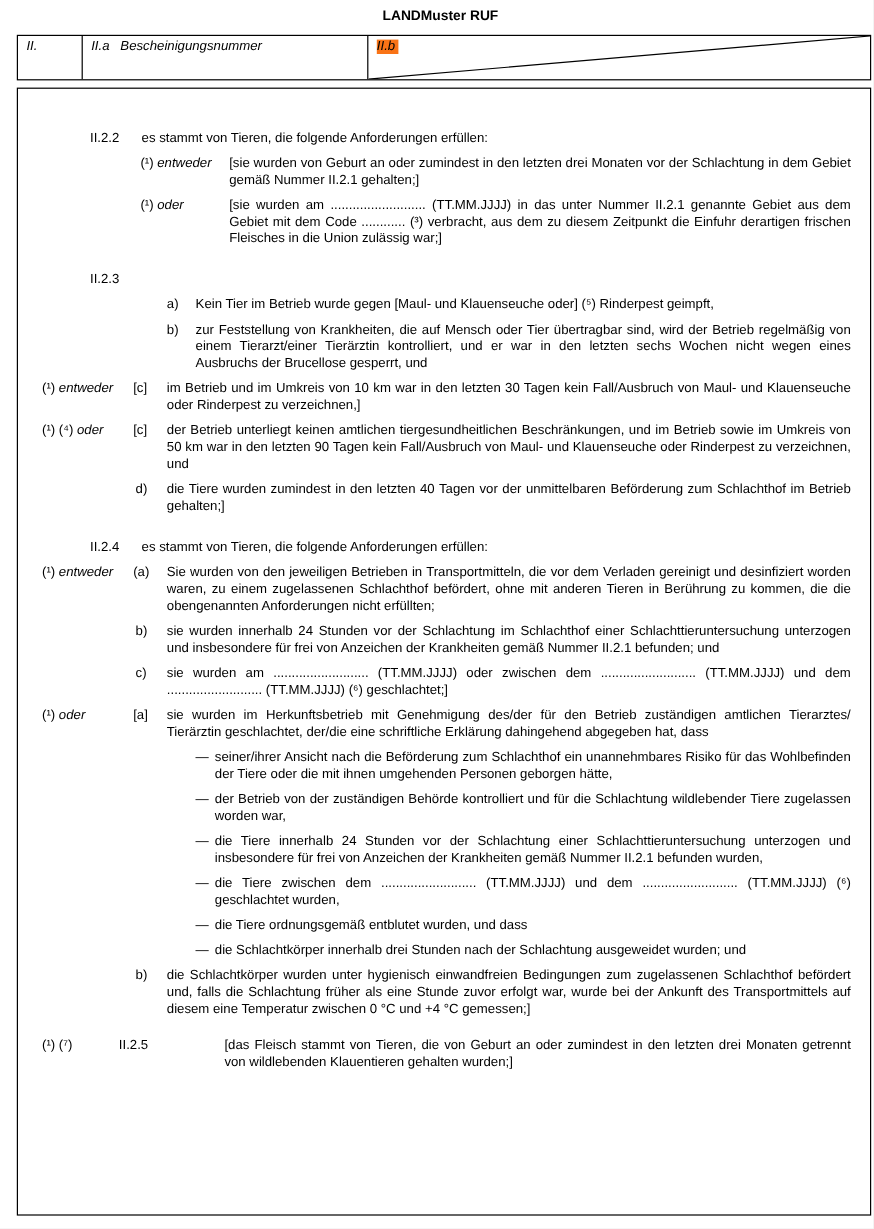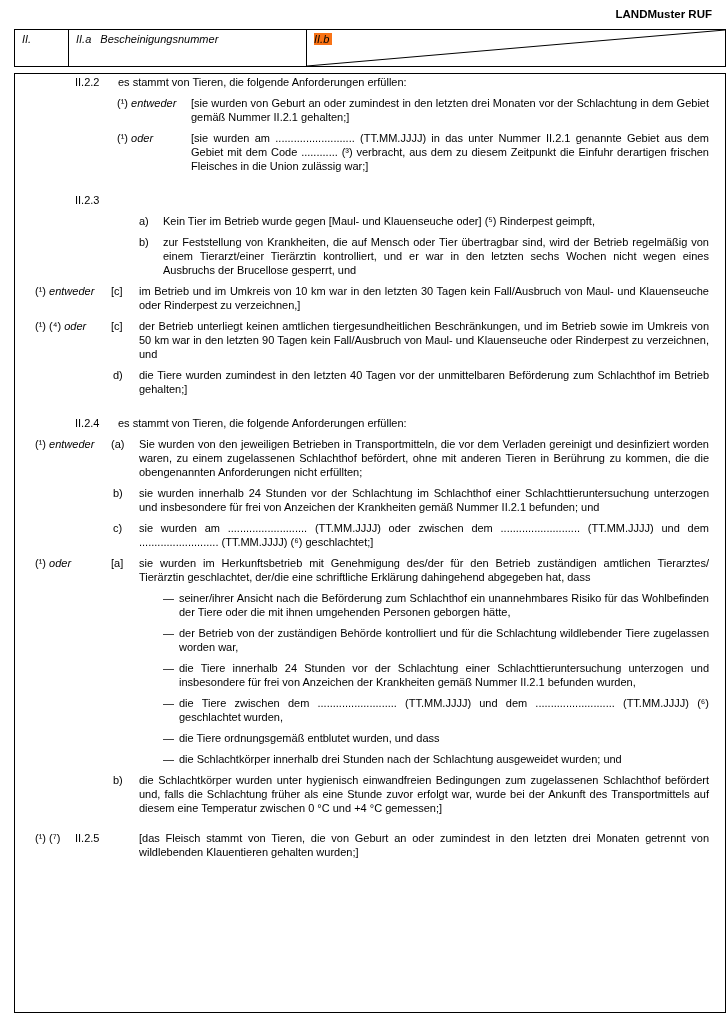--- a/index.html
+++ b/index.html
@@ -3,21 +3,21 @@
 <meta charset="utf-8">
 <style>
   html,body{margin:0;padding:0;background:#e8e8e8;}
   .page{
     position:relative;width:728px;height:1024px;margin:0 auto;
     background:#ffffff;color:#000;overflow:hidden;
     font-family:"Liberation Sans","DejaVu Sans",sans-serif;
     font-size:11px;line-height:14px;
   }
   .topbar{
-    display:flex;justify-content:flex-end;
+    display:flex;justify-content:center;
     padding:7px 16px 0 22px;font-weight:bold;font-size:11.5px;
   }
   .info-table{
     display:flex;box-sizing:border-box;
     margin:8px 0 0 14px;width:712px;height:38px;
     border:1.5px solid #000;
   }
   .cell{box-sizing:border-box;padding:3px 4px 0 7px;font-size:11px;line-height:13px;font-style:italic;}
   .c1{width:54px;border-right:1.5px solid #000;}
   .c2{width:179px;border-right:1.5px solid #000;}
@@ -26,22 +26,22 @@
   .c3 .lbl{margin-right:9px;}
   .c4{flex:1;position:relative;}
   .c4 svg{position:absolute;left:0;top:0;width:100%;height:100%;}
   .c4 .iib{position:relative;z-index:1;background:#f97316;padding-right:3px;}
   .bodybox{
     box-sizing:border-box;margin:6px 0 0 14px;width:712px;height:940px;
     border:1.5px solid #000;padding:0 16px 14px 20px;overflow:hidden;
   }
   .row{display:flex;margin-top:7px;align-items:flex-start;}
   .row.section{margin-top:20px;}
-  .row:first-child{margin-top:1px;}
-  .row.kwsection{margin-top:16px;}
+  .row:first-child{margin-top:34px;}
+  .row.kwsection{margin-top:16px;gap:24px;}
   .sp{flex-shrink:0;}
   .sp40{width:40px;}
   .sp104{width:104px;}
   .sp78{width:78px;}
   .sp128{width:128px;}
   .num{width:43px;flex-shrink:0;}
   .kw{width:74px;flex-shrink:0;}
   .kw2{width:76px;flex-shrink:0;}
   .kw i,.kw2 i{font-style:italic;}
   .letter{width:28px;flex-shrink:0;}

